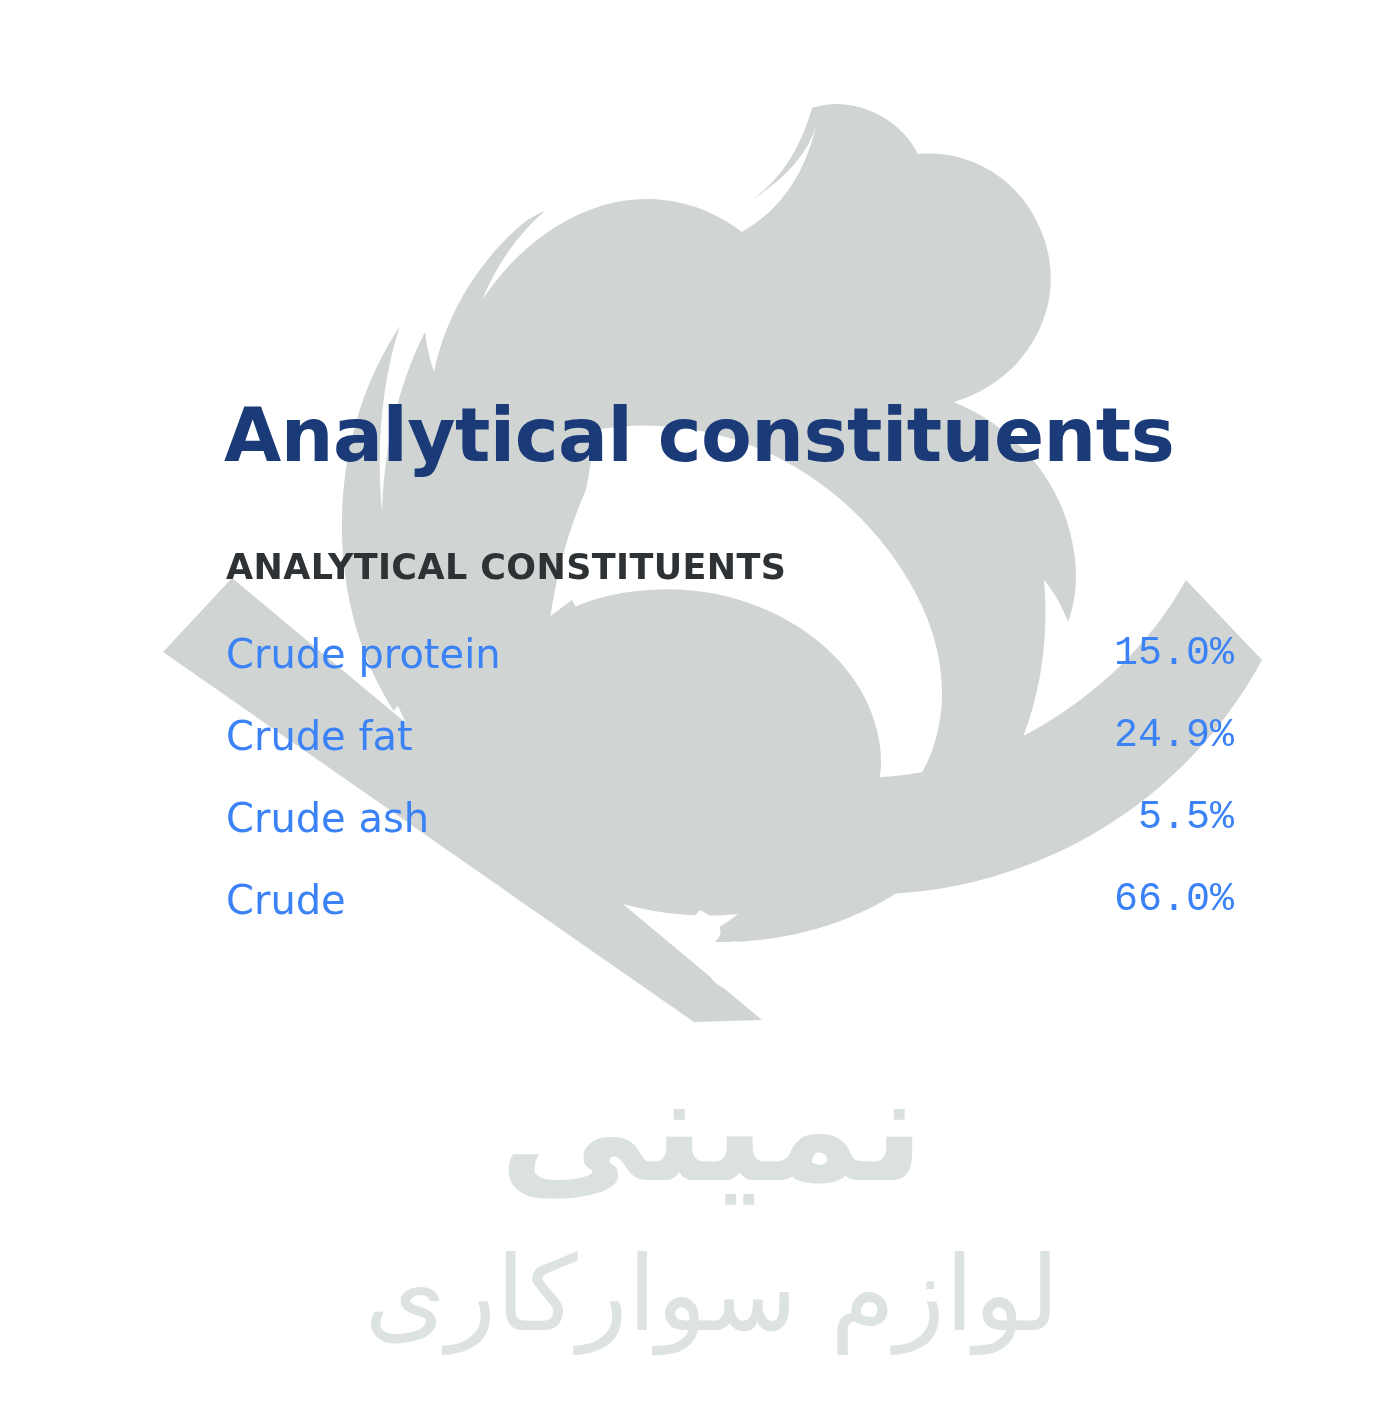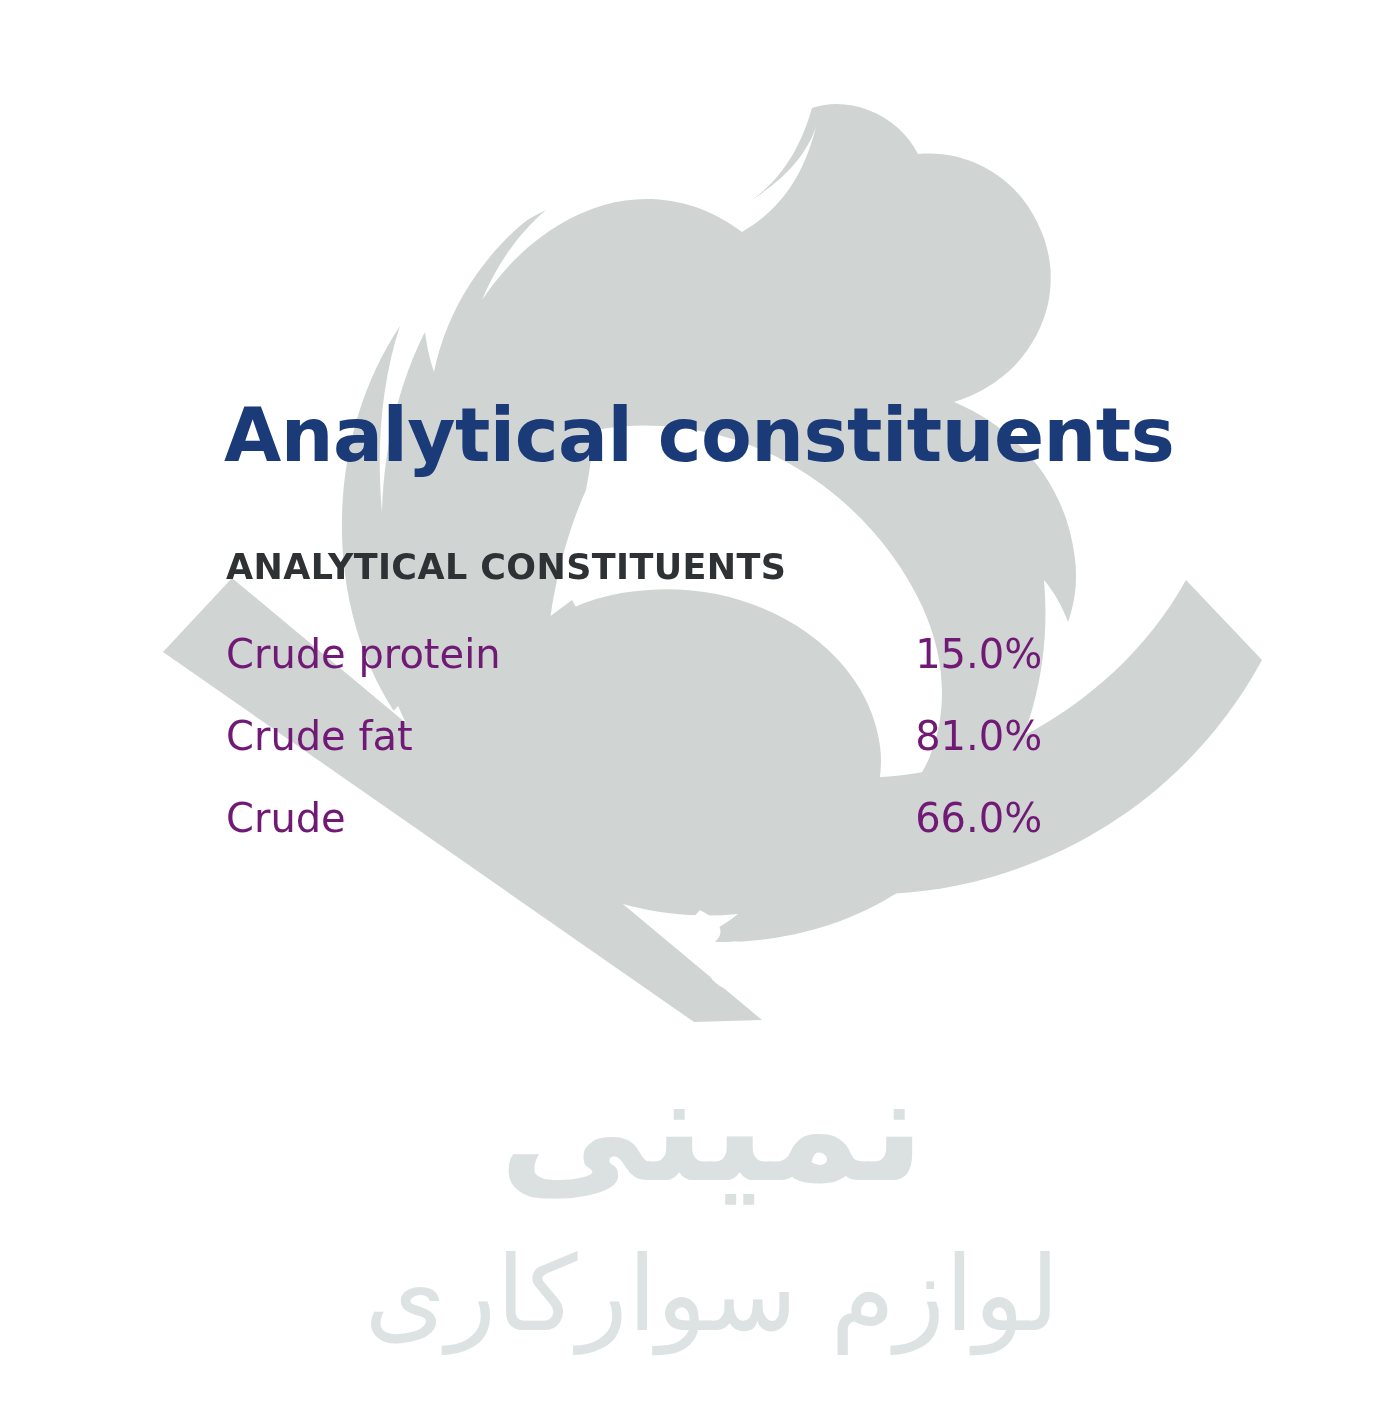--- a/index.html
+++ b/index.html
@@ -66,26 +66,28 @@
 
   .constituents-table {
     width: 100%;
     border-collapse: collapse;
   }
   .constituents-table td {
     padding: 0;
     height: 82px;
     vertical-align: middle;
     font-size: 40px;
-    color: #701a75;
+    color: #3b82f6;
     font-weight: 400;
     line-height: 1.05;
   }
   .constituents-table td.value-cell {
+    text-align: right;
     white-space: nowrap;
+    font-family: Liberation Mono, monospace;
   }
   .constituents-table td.label-cell {
     white-space: nowrap;
   }
 </style>
 </head>
 <body>
 
 <div id="watermark-layer">
   <svg viewBox="0 0 1398 1401" xmlns="http://www.w3.org/2000/svg">
@@ -185,24 +187,28 @@
     <table class="constituents-table">
       <tbody>
 
         <tr>
           <td class="label-cell">Crude protein</td>
           <td class="value-cell">15.0%</td>
         </tr>
 
         <tr>
           <td class="label-cell">Crude fat</td>
-          <td class="value-cell">81.0%</td>
-        </tr>
-
-
+          <td class="value-cell">24.9%</td>
+        </tr>
+
+
+        <tr>
+          <td class="label-cell">Crude ash</td>
+          <td class="value-cell">5.5%</td>
+        </tr>
 
         <tr>
           <td class="label-cell">Crude</td>
           <td class="value-cell">66.0%</td>
         </tr>
 
       </tbody>
     </table>
   </section>
 </div>

